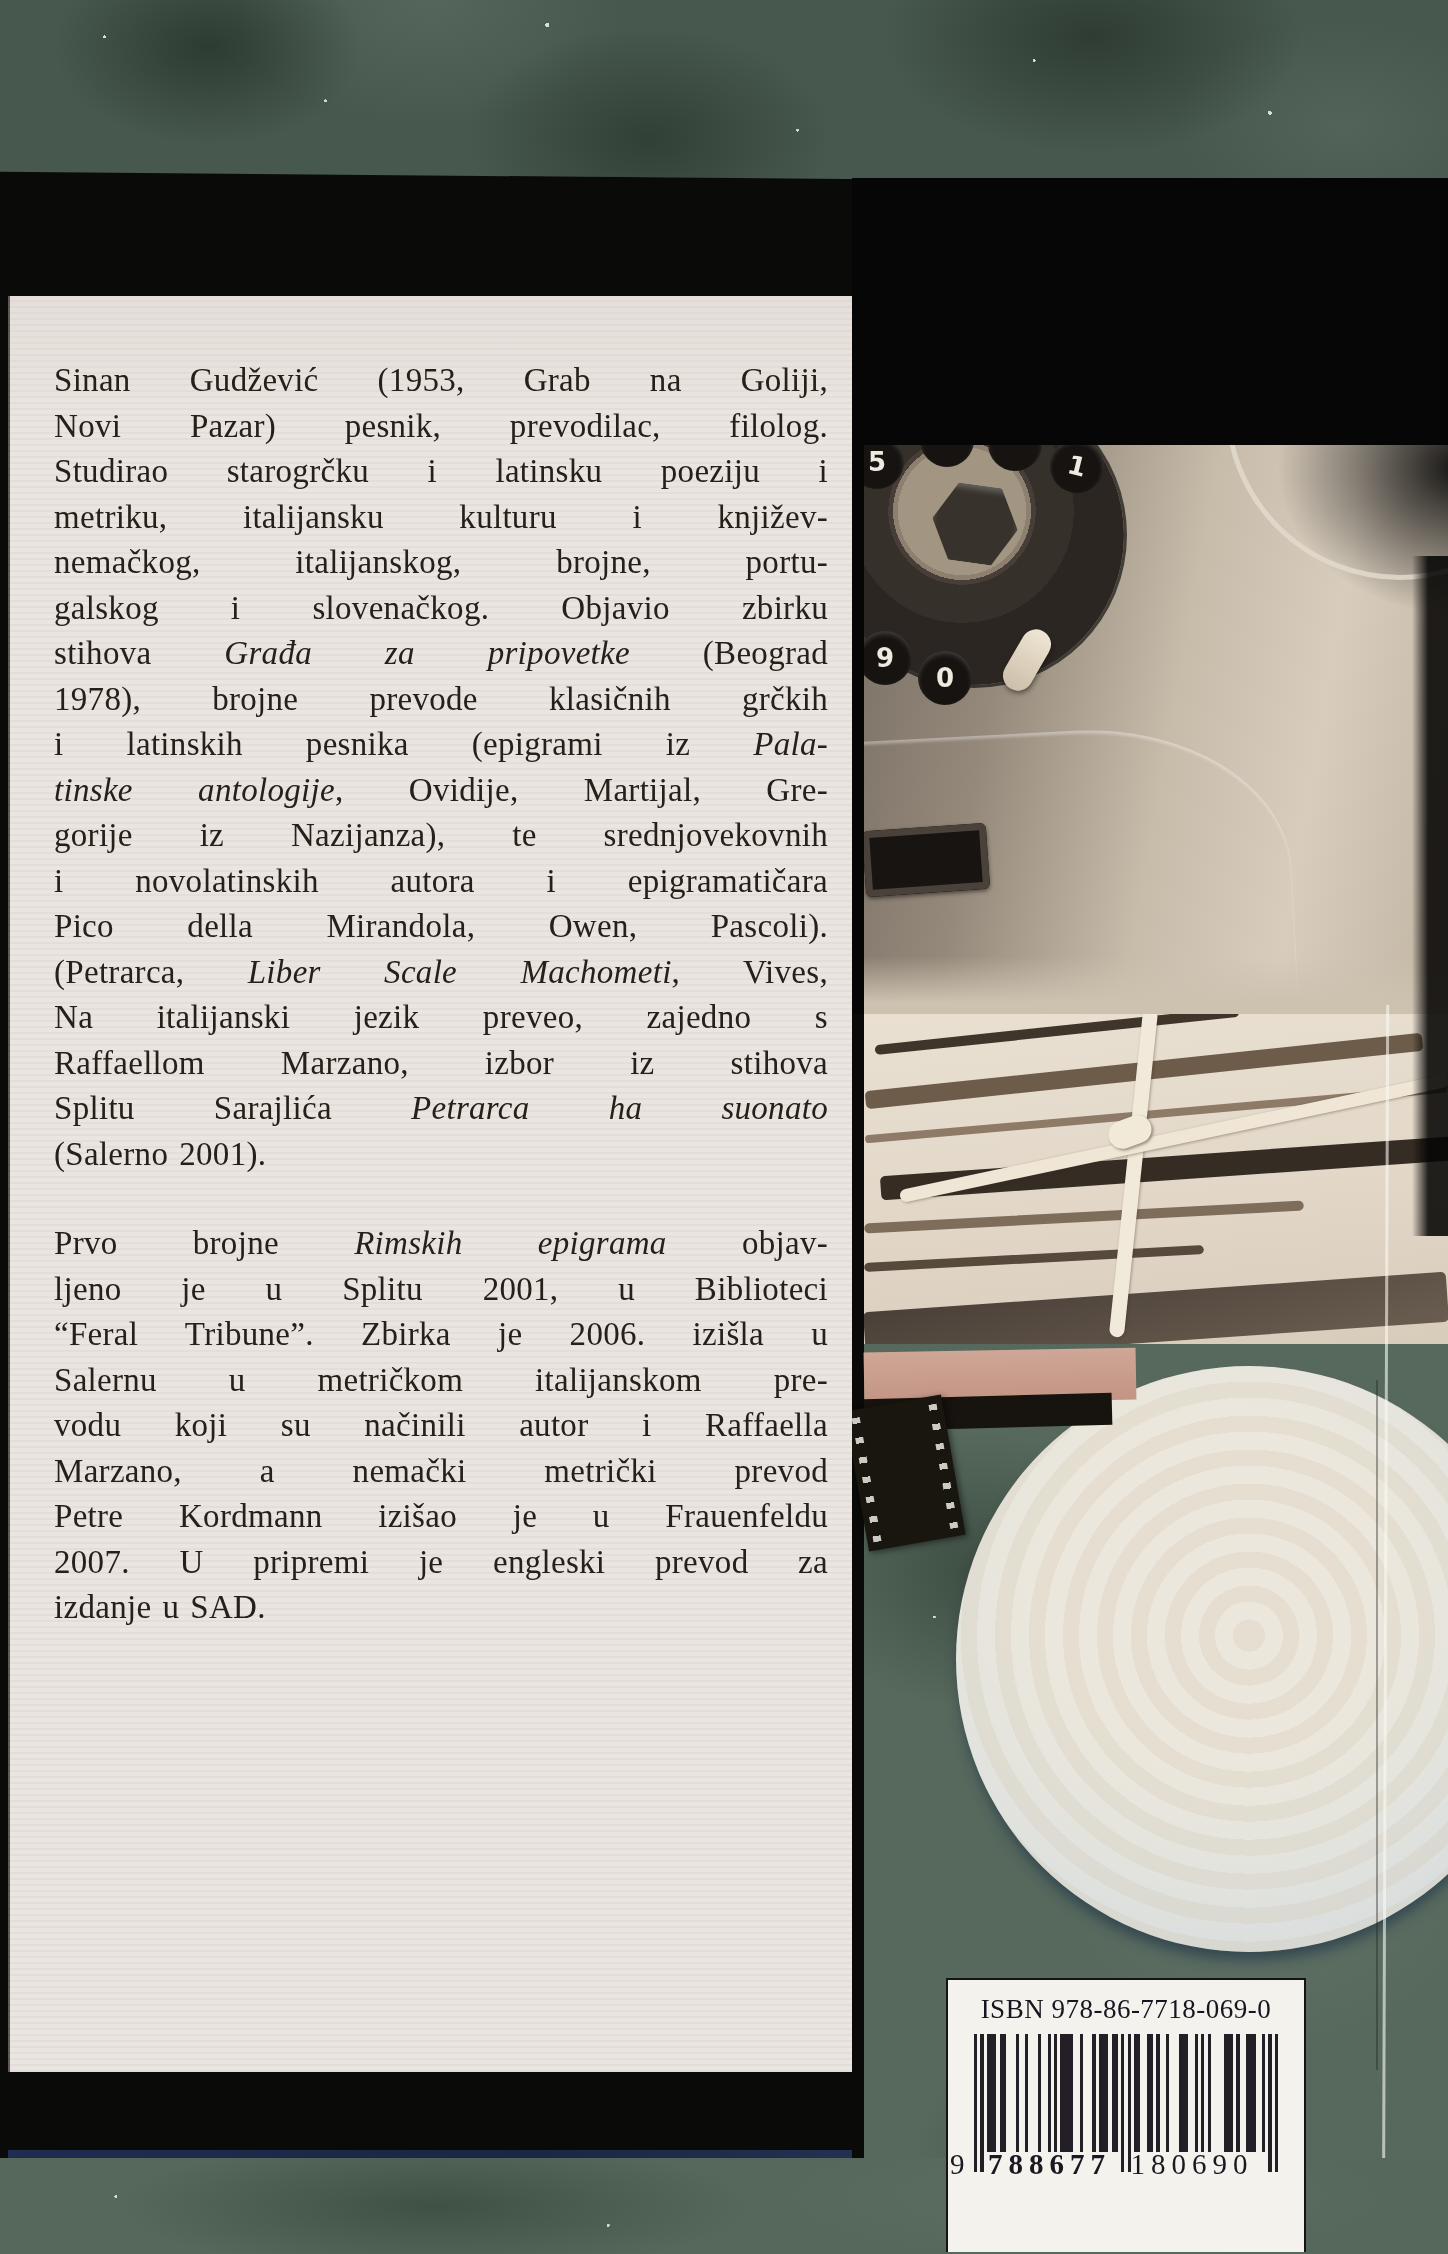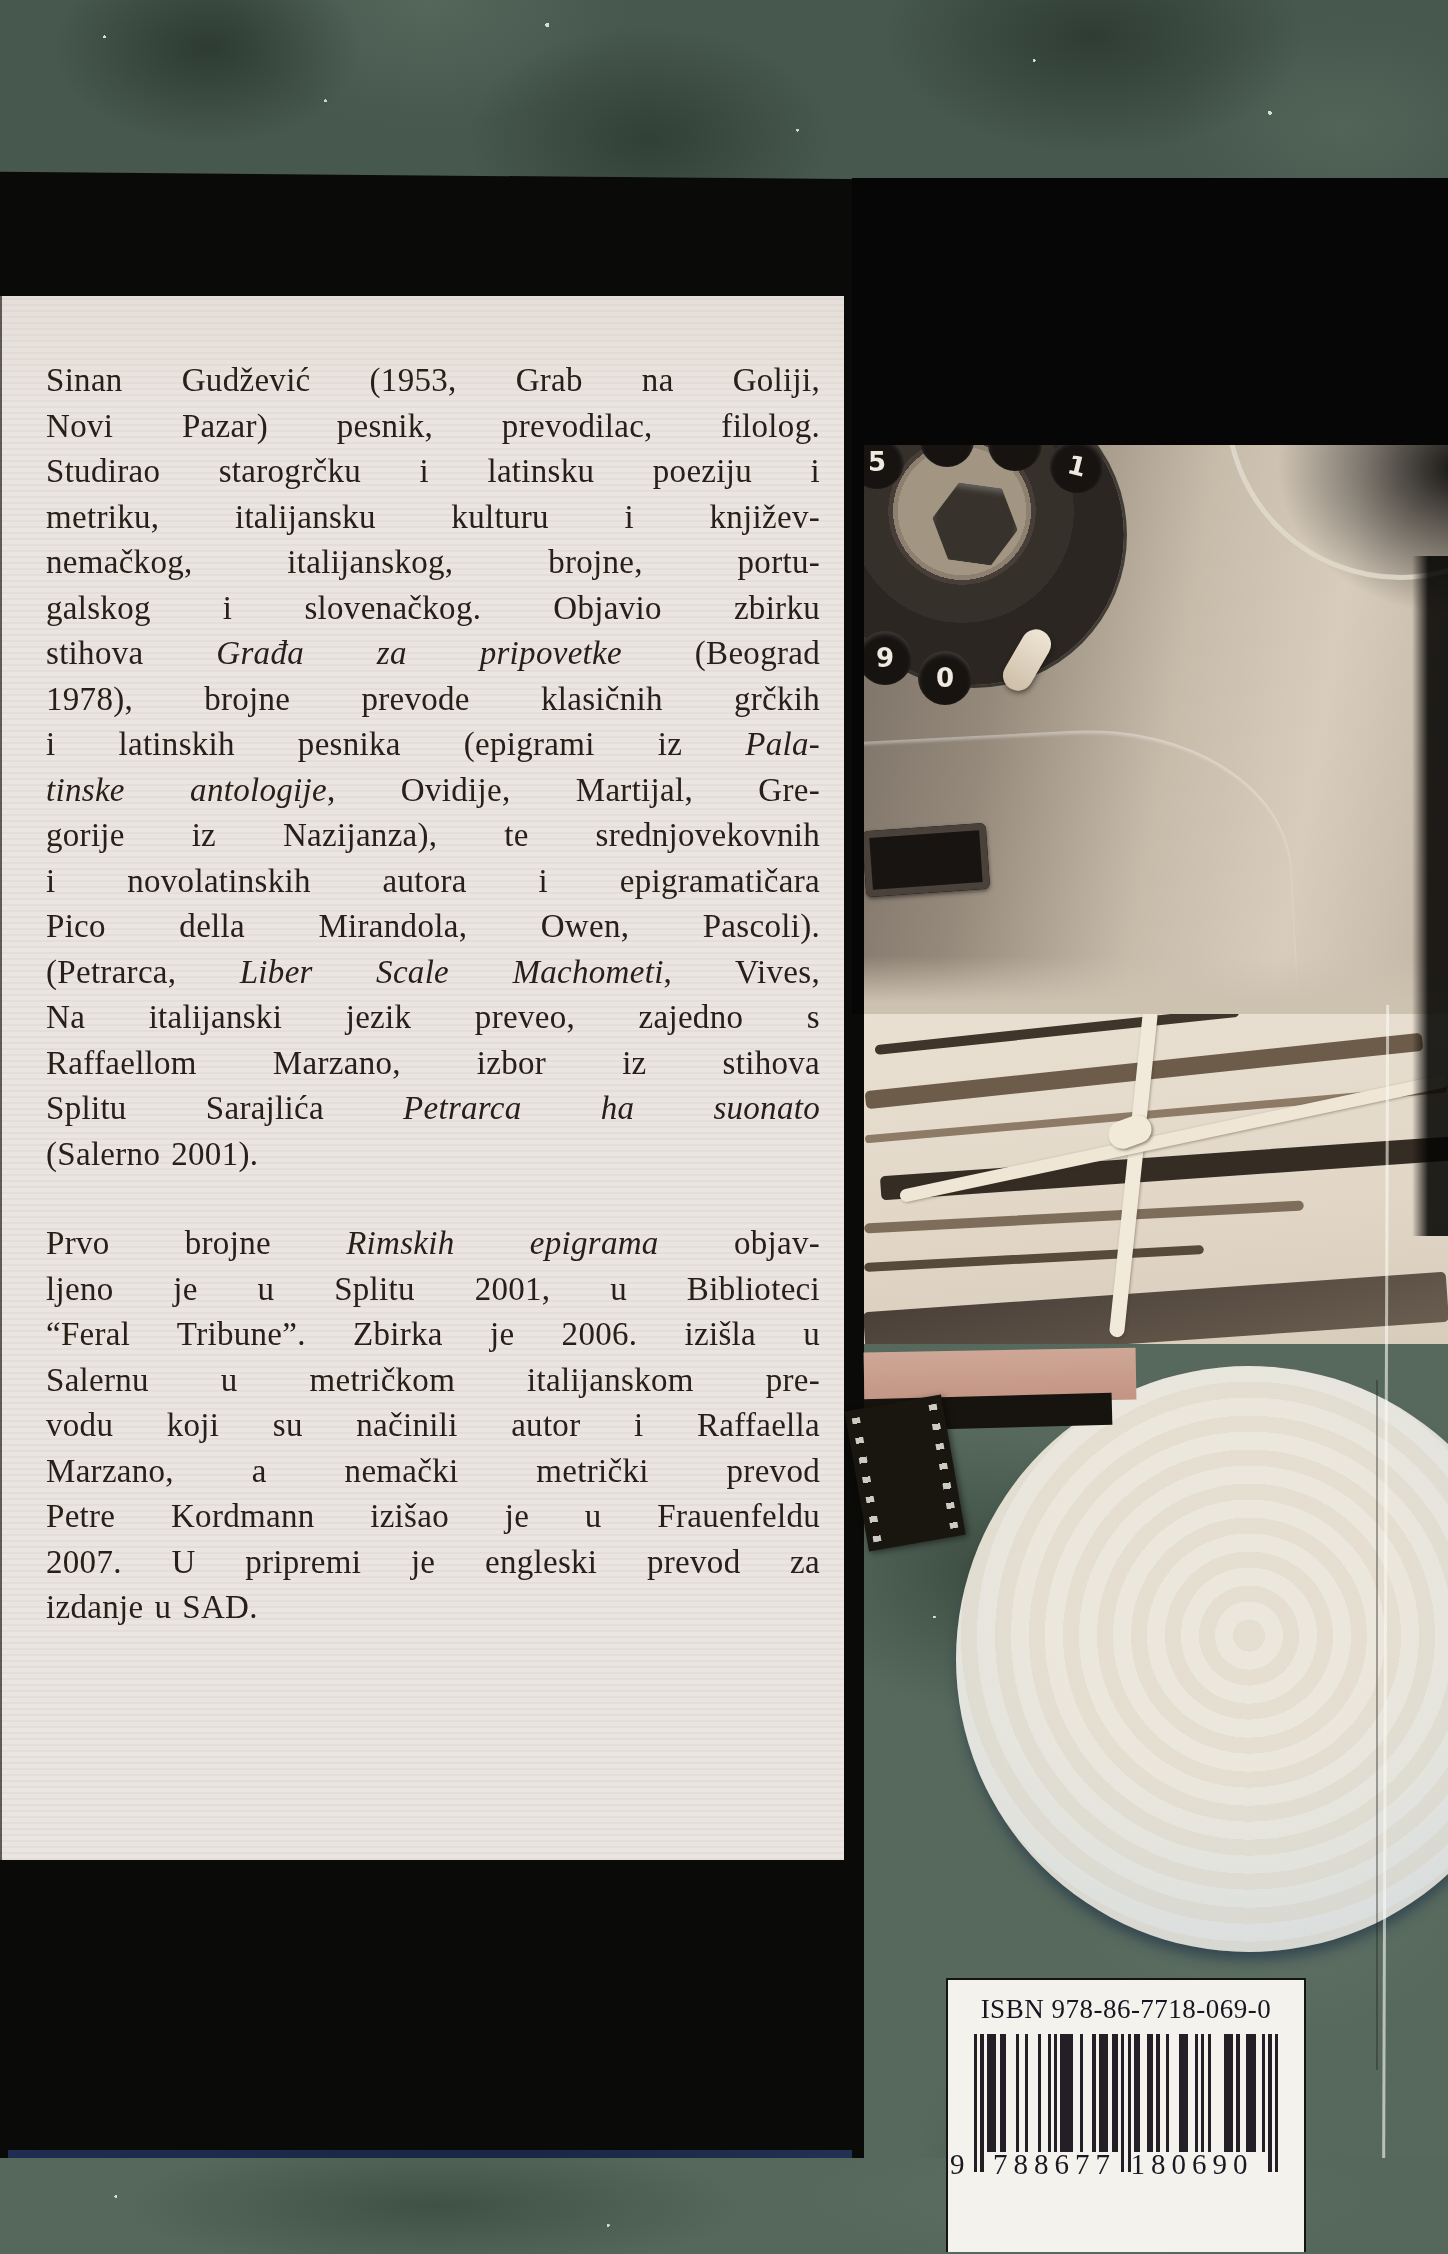--- a/index.html
+++ b/index.html
@@ -18,21 +18,21 @@
       radial-gradient(3px 3px at 71% 38%,#d2dbd0 50%,transparent 51%),
       radial-gradient(4px 4px at 87% 64%,#d8e0d6 50%,transparent 51%),
       radial-gradient(220px 140px at 15% 35%,rgba(24,36,28,.55),transparent 70%),
       radial-gradient(260px 160px at 45% 80%,rgba(28,40,32,.5),transparent 70%),
       radial-gradient(300px 170px at 75% 25%,rgba(22,32,26,.5),transparent 70%),
       radial-gradient(240px 150px at 92% 70%,rgba(90,108,96,.6),transparent 70%),
       radial-gradient(280px 180px at 30% 10%,rgba(96,114,102,.55),transparent 70%);
     background-repeat:no-repeat;}
 
   
-  .panel{position:absolute;left:0;top:296px;width:844px;height:1564px;
+  .panel{position:absolute;left:8px;top:296px;width:844px;height:1776px;
     background-color:#eae5e0;
     background-image:
       linear-gradient(180deg,rgba(214,200,196,.25),rgba(255,255,255,0) 120px),
       repeating-linear-gradient(0deg,rgba(170,158,150,.10) 0 2px,rgba(0,0,0,0) 2px 6px);
     box-shadow:2px 0 0 rgba(0,0,0,.6) inset;}
   .bio{position:absolute;left:46px;right:24px;top:62px;
     font-size:33px;line-height:45.5px;color:#272019;
     letter-spacing:.3px;word-spacing:2.5px;}
   .para{margin:0 0 44px 0;}
   .line{text-align:justify;text-align-last:justify;white-space:nowrap;}
@@ -128,21 +128,21 @@
   .isbn-label{position:absolute;left:946px;top:1978px;width:360px;height:274px;
     background:#f4f2ec;border:2px solid #141414;border-bottom:none;box-sizing:border-box;z-index:6;}
   .isbn-text{position:absolute;left:0;right:0;top:14px;text-align:center;
     font-family:"Liberation Serif",serif;font-size:27px;letter-spacing:.5px;color:#171520;}
   .barcode{position:absolute;left:26px;top:54px;width:304px;height:140px;}
   .bar{position:absolute;top:0;height:118px;background:#241f26;}
   .bar.tall{height:138px;}
   .bc-digits{position:absolute;left:0;top:168px;width:100%;height:36px;
     font-family:"Liberation Serif",serif;font-size:29px;color:#1a1822;}
   .bc-d9{position:absolute;left:2px;top:0;}
-  .bc-g1{position:absolute;left:40px;width:128px;text-align:right;letter-spacing:6px;top:0;}
+  .bc-g1{position:absolute;left:40px;width:128px;text-align:left;letter-spacing:6px;top:0;font-weight:bold;}
   .bc-g2{position:absolute;left:180px;width:128px;text-align:center;letter-spacing:6px;top:0;}
 </style>
 </head>
 <body>
 
 <div class="page">
 
   <div class="stone-top"></div>
 
   <div class="photo-black"></div>

